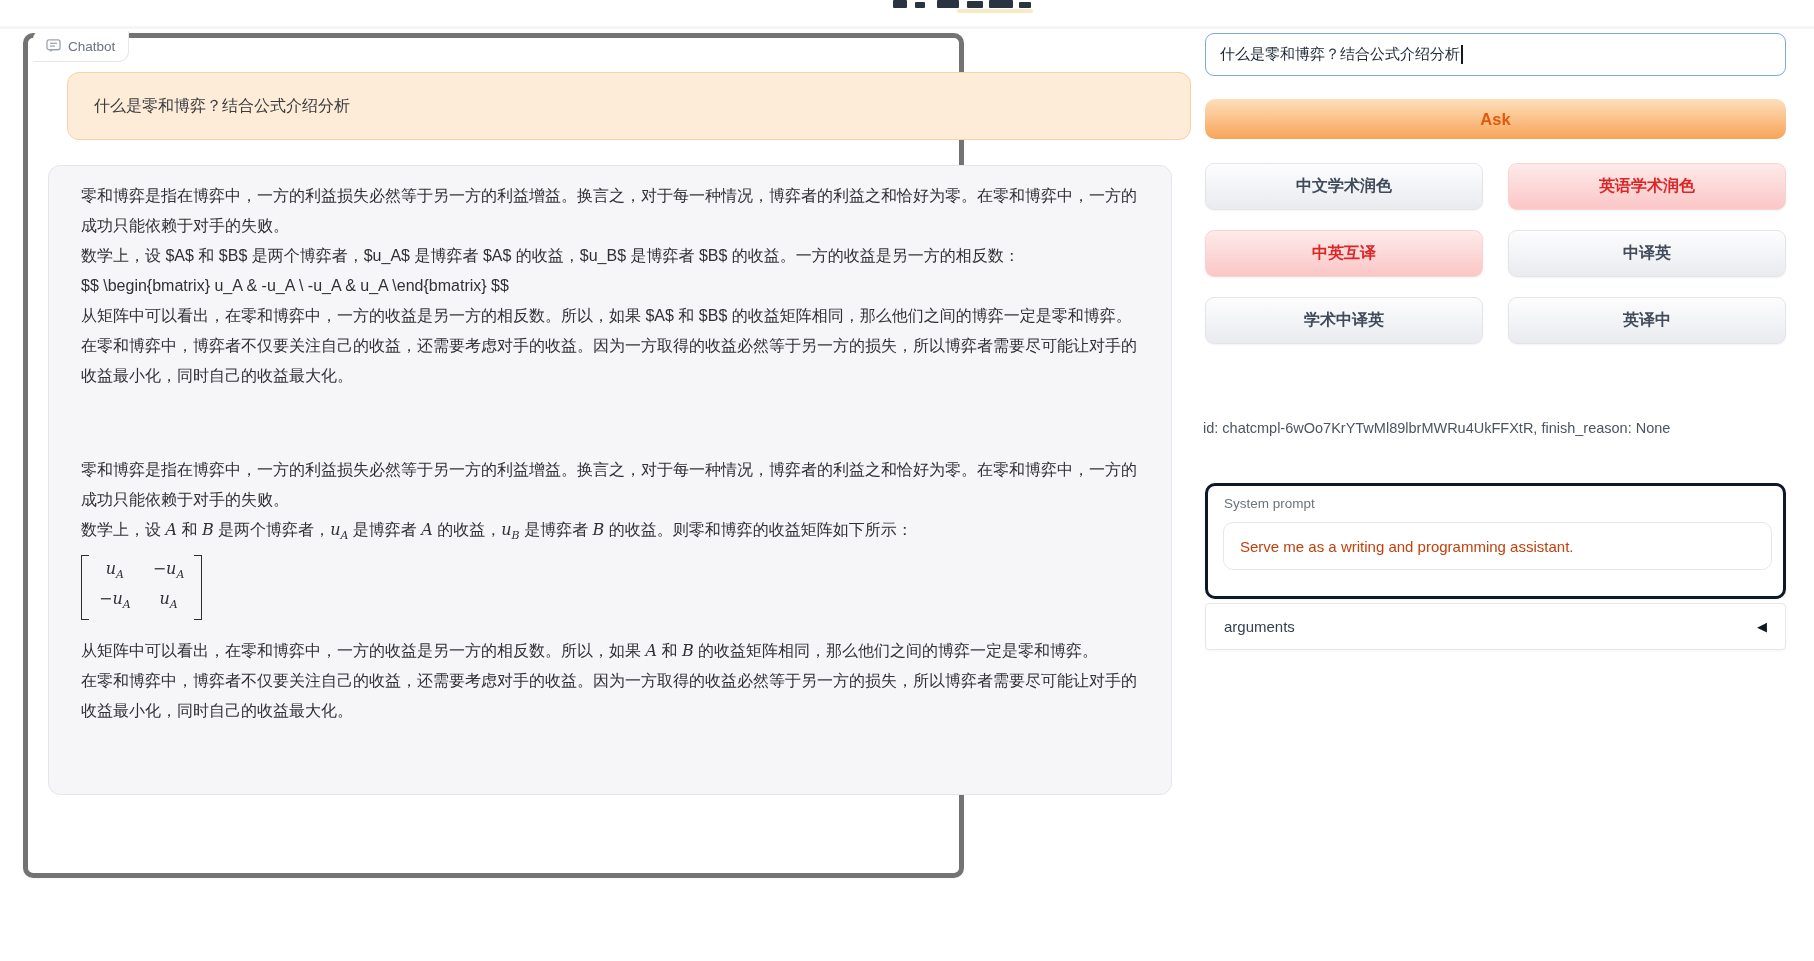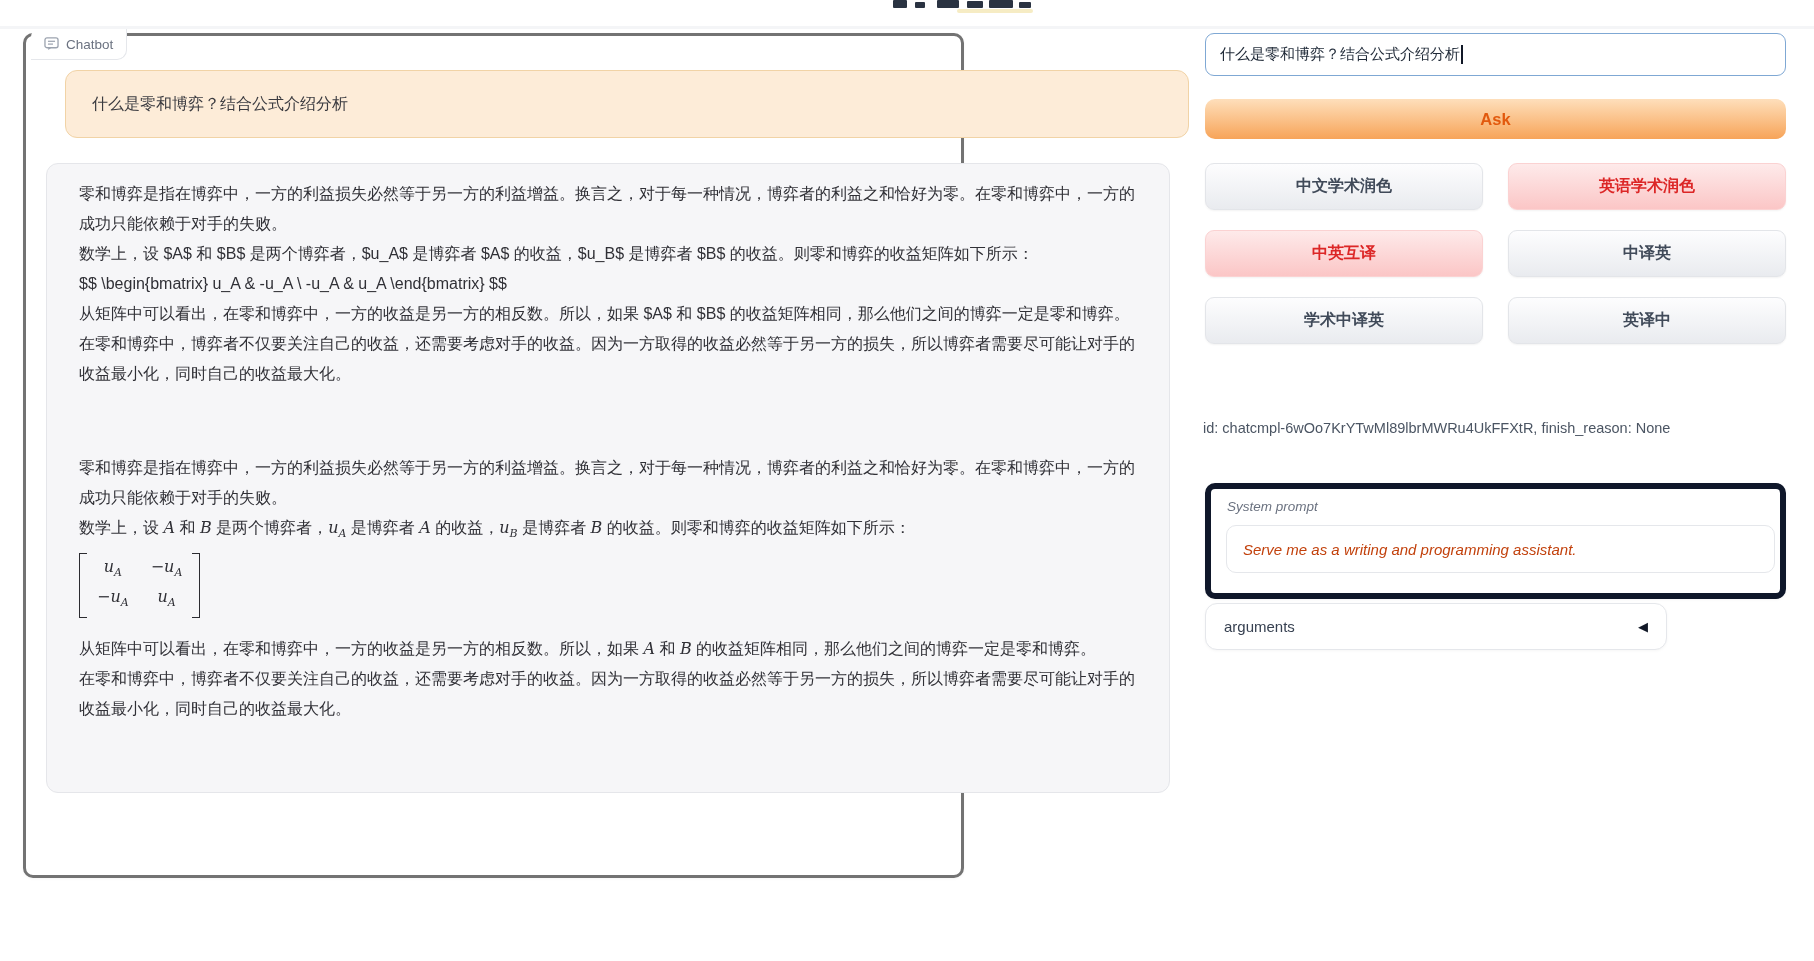--- a/index.html
+++ b/index.html
@@ -21,21 +21,21 @@
   .ct-f2 { left:30px; top:2px; width:10px; height:6px; }
   .ct-f3 { left:52px; top:0; width:22px; height:8px; }
   .ct-f4 { left:82px; top:1px; width:16px; height:7px; }
   .ct-f5 { left:104px; top:0; width:24px; height:8px; }
   .ct-f6 { left:134px; top:2px; width:12px; height:6px; }
   .ct-underline { position:absolute; left:72px; top:9px; width:76px; height:4px; background:#f6ecc4; border-radius:2px; }
 
   
   .chat-panel {
     position:absolute; left:23px; top:33px; width:941px; height:845px;
-    background:#ffffff; border:3px solid #737373; border-radius:10px;
+    background:#ffffff; border:5px solid #737373; border-radius:10px;
     box-shadow:0 1px 3px rgba(0,0,0,0.04);
   }
   .chat-label {
     position:absolute; left:5px; top:-7px; height:31px;
     display:flex; align-items:center; gap:7px; padding:0 13px;
     background:#ffffff; border:1px solid #e5e7eb; border-top:none; border-left:none;
     border-radius:8px 0 10px 0;
     color:#6b7280; font-size:13.5px; z-index:3;
   }
   .chat-label svg { display:block; }
@@ -109,35 +109,34 @@
     border:1px solid #fbd2d2; color:#dc2626;
   }
 
   .status-line {
     position:absolute; left:-2px; top:420px; width:581px;
     font-size:14.5px; color:#4b5563;
   }
 
   .sysprompt-panel {
     position:absolute; left:0; top:483px; width:581px; height:116px;
-    background:#ffffff; border:6px solid #0f172a; border-radius:10px;
+    background:#ffffff; border:3px solid #0f172a; border-radius:10px;
     box-shadow:0 1px 3px rgba(0,0,0,0.04);
-    font-style:italic;
   }
   .sysprompt-label { position:absolute; left:16px; top:10px; font-size:13.5px; color:#6b7280; }
   .sysprompt-box {
     position:absolute; left:15px; top:36px; width:549px; height:48px;
     background:#ffffff; border:1px solid #e5e7eb; border-radius:10px;
     display:flex; align-items:center; padding:0 16px;
     font-size:15px; color:#c2410c;
   }
 
   .accordion {
-    position:absolute; left:0; top:603px; width:462px; height:47px;
-    background:#ffffff; border:1px solid #e5e7eb; border-radius:12px;
+    position:absolute; left:0; top:603px; width:581px; height:47px;
+    background:#ffffff; border:1px solid #e5e7eb; border-radius:4px;
     display:flex; align-items:center; justify-content:space-between;
     padding:0 18px; cursor:pointer;
     box-shadow:0 1px 3px rgba(0,0,0,0.04);
   }
   .accordion-label { font-size:15px; color:#374151; }
   .accordion-arrow { font-size:13px; color:#111827; }
 </style>
 </head>
 <body>
 
@@ -167,21 +166,21 @@
       <span>Chatbot</span>
     </div>
 
     <div class="user-bubble">
       <span>什么是零和博弈？结合公式介绍分析</span>
     </div>
 
     <div class="bot-bubble">
 
       <p>零和博弈是指在博弈中，一方的利益损失必然等于另一方的利益增益。换言之，对于每一种情况，博弈者的利益之和恰好为零。在零和博弈中，一方的成功只能依赖于对手的失败。</p>
-      <p>数学上，设 $A$ 和 $B$ 是两个博弈者，$u_A$ 是博弈者 $A$ 的收益，$u_B$ 是博弈者 $B$ 的收益。则零和博弈的收益矩阵如下所示：</p>
+      <p>数学上，设 $A$ 和 $B$ 是两个博弈者，$u_A$ 是博弈者 $A$ 的收益，$u_B$ 是博弈者 $B$ 的收益。一方的收益是另一方的相反数：</p>
       <p>$$ \begin{bmatrix} u_A &amp; -u_A \ -u_A &amp; u_A \end{bmatrix} $$</p>
       <p>从矩阵中可以看出，在零和博弈中，一方的收益是另一方的相反数。所以，如果 $A$ 和 $B$ 的收益矩阵相同，那么他们之间的博弈一定是零和博弈。</p>
       <p>在零和博弈中，博弈者不仅要关注自己的收益，还需要考虑对手的收益。因为一方取得的收益必然等于另一方的损失，所以博弈者需要尽可能让对手的收益最小化，同时自己的收益最大化。</p>
 
       <div class="half-gap"></div>
 
       <p>零和博弈是指在博弈中，一方的利益损失必然等于另一方的利益增益。换言之，对于每一种情况，博弈者的利益之和恰好为零。在零和博弈中，一方的成功只能依赖于对手的失败。</p>
       <p><span>数学上，设 </span><span class="mv">A</span><span> 和 </span><span class="mv">B</span><span> 是两个博弈者，</span><span class="mv">u</span><sub class="ms">A</sub><span> 是博弈者 </span><span class="mv">A</span><span> 的收益，</span><span class="mv">u</span><sub class="ms">B</sub><span> 是博弈者 </span><span class="mv">B</span><span> 的收益。则零和博弈的收益矩阵如下所示：</span></p>
 
       <div class="matrix-line">

